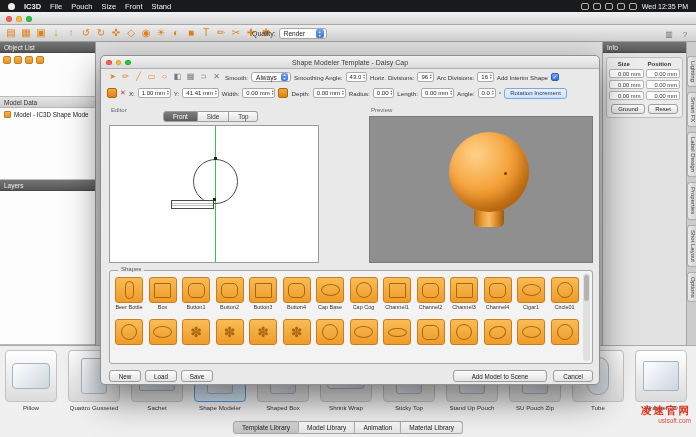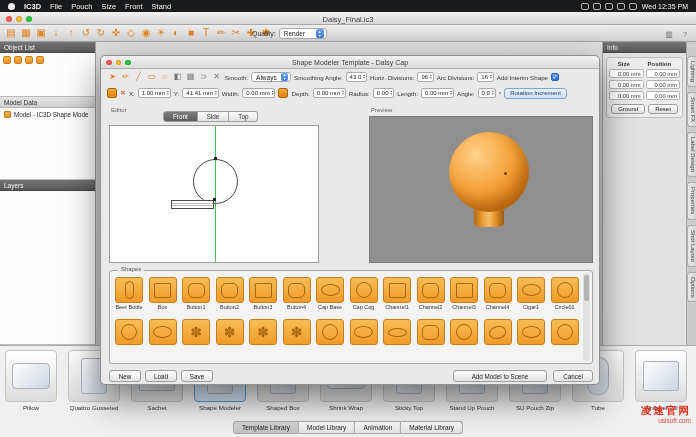--- a/index.html
+++ b/index.html
@@ -172,21 +172,20 @@
       <span class="clock">Wed 12:35 PM</span>
     </span>
   </div>
 
   <div class="titlebar">
     <span class="lights">
       <span class="light red"></span>
       <span class="light yellow"></span>
       <span class="light green"></span>
     </span>
-    <span class="win-title">Daisy_Final.ic3</span>
   </div>
 
   <div class="toolbar">
     <span id="main-tb-icons" style="display:flex;gap:3px;align-items:center;">
         <div class="tb-icon">▤</div>
         <div class="tb-icon">▦</div>
         <div class="tb-icon">▣</div>
         <div class="tb-icon">↓</div>
         <div class="tb-icon">↑</div>
         <div class="tb-icon">↺</div>

